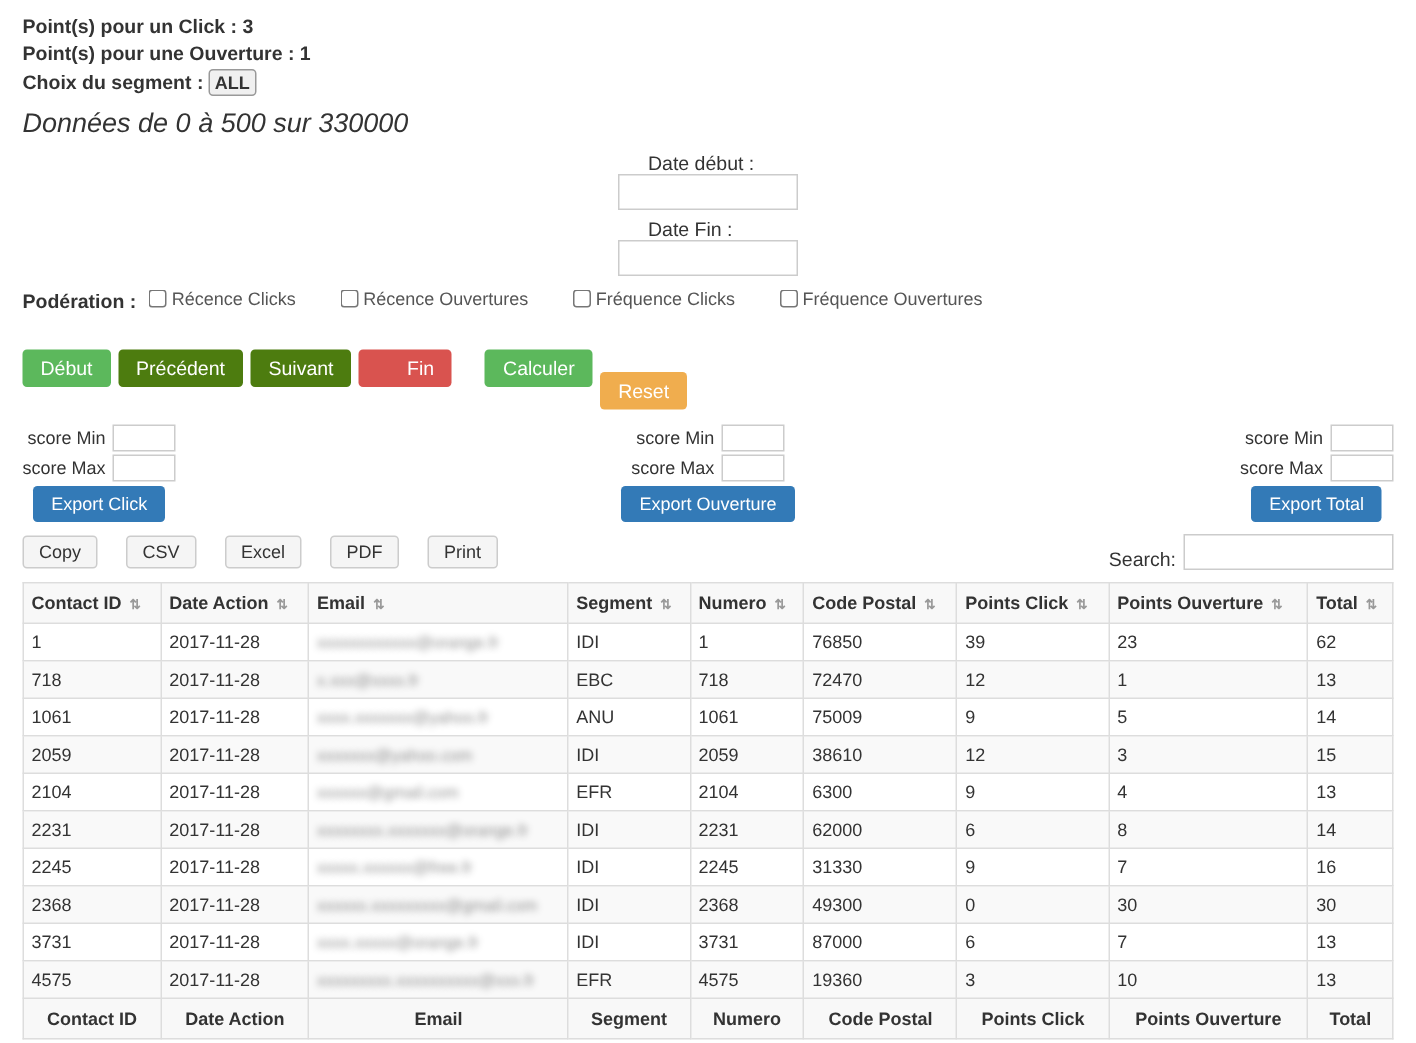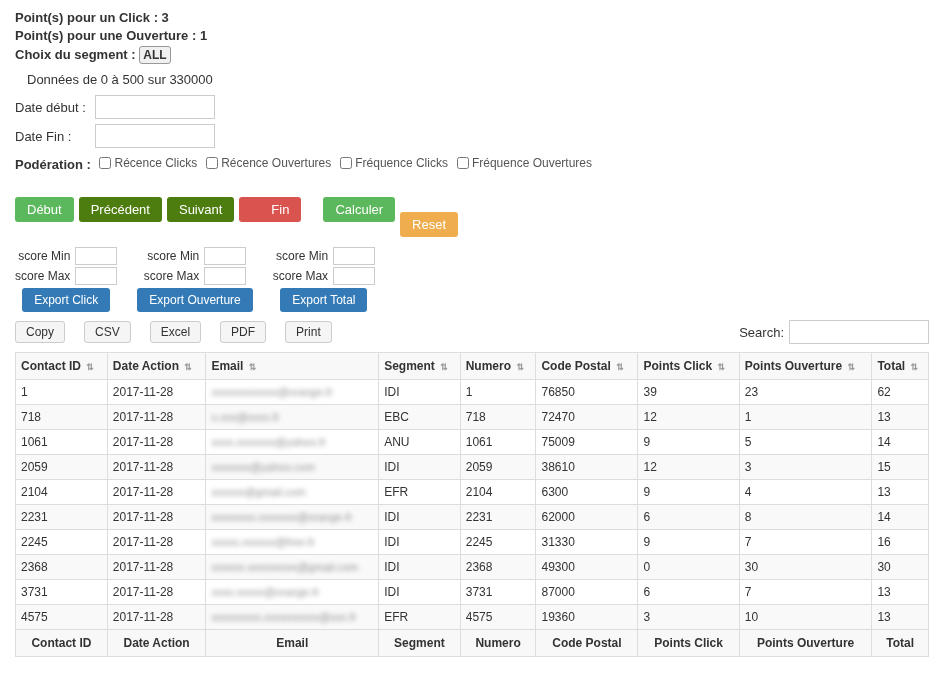--- a/index.html
+++ b/index.html
@@ -13,53 +13,53 @@
     .info-row { margin-bottom: 3px; font-size: 13px; }
     .info-row span { font-weight: bold; }
     .segment-select {
       display: inline-block;
       border: 1px solid #999;
       border-radius: 3px;
       padding: 1px 3px;
       font-size: 12px;
       background: #f0f0f0;
     }
-    .data-range { margin: 8px 12px; font-size: 13px; }
+    .data-range { margin: 8px 0; font-size: 18px; font-style: italic; }
     .date-section { margin: 8px 0; }
-    .date-row { display: flex; align-items: center; margin-bottom: 5px; }
+    .date-row { display: flex; align-items: center; margin-bottom: 5px; flex-direction: column; }
     .date-label { width: 80px; font-size: 13px; }
     .date-input {
       border: 1px solid #ccc;
       padding: 3px 5px;
       font-size: 12px;
       width: 120px;
       height: 24px;
     }
     .poderation-section { margin: 8px 0; }
     .poderation-label { font-weight: bold; font-size: 13px; }
-    .poderation-options { display: inline-flex; gap: 9px; margin-left: 5px; align-items: flex-start; }
+    .poderation-options { display: inline-flex; gap: 30px; margin-left: 5px; align-items: flex-start; }
     .poderation-option { display: flex; align-items: center; gap: 3px; font-size: 12px; color: #555; }
     .poderation-option input[type="checkbox"] { width: 12px; height: 12px; }
     .button-row { display: flex; gap: 5px; margin: 10px 0; align-items: center; }
     .btn {
       padding: 5px 12px;
       border: none;
       border-radius: 3px;
       font-size: 13px;
       cursor: pointer;
       color: #fff;
       font-weight: normal;
     }
     .btn-green { background: #5cb85c; }
     .btn-blue { background: #4d7c0f; }
     .btn-red { background: #d9534f; padding-left: 32px; }
     .btn-orange { background: #f0ad4e; margin-top: 30px; }
     .export-section {
       display: flex;
-      justify-content: flex-start;
+      justify-content: space-between;
       align-items: flex-start;
       gap: 20px;
       margin: 10px 0 5px 0;
     }
     .btn-export {
       padding: 5px 12px;
       border: none;
       border-radius: 3px;
       font-size: 12px;
       cursor: pointer;
@@ -76,21 +76,21 @@
     .table-buttons { display: flex; gap: 19px; }
     .btn-table {
       padding: 3px 10px;
       border: 1px solid #ccc;
       background: #f5f5f5;
       border-radius: 3px;
       font-size: 12px;
       cursor: pointer;
       color: #333;
     }
-    .search-row { display: flex; align-items: center; gap: 5px; font-size: 13px; }
+    .search-row { display: flex; align-items: flex-end; gap: 5px; font-size: 13px; }
     .search-input {
       border: 1px solid #ccc;
       padding: 3px 5px;
       width: 140px;
       height: 24px;
       font-size: 12px;
     }
     table {
       width: 100%;
       border-collapse: collapse;

